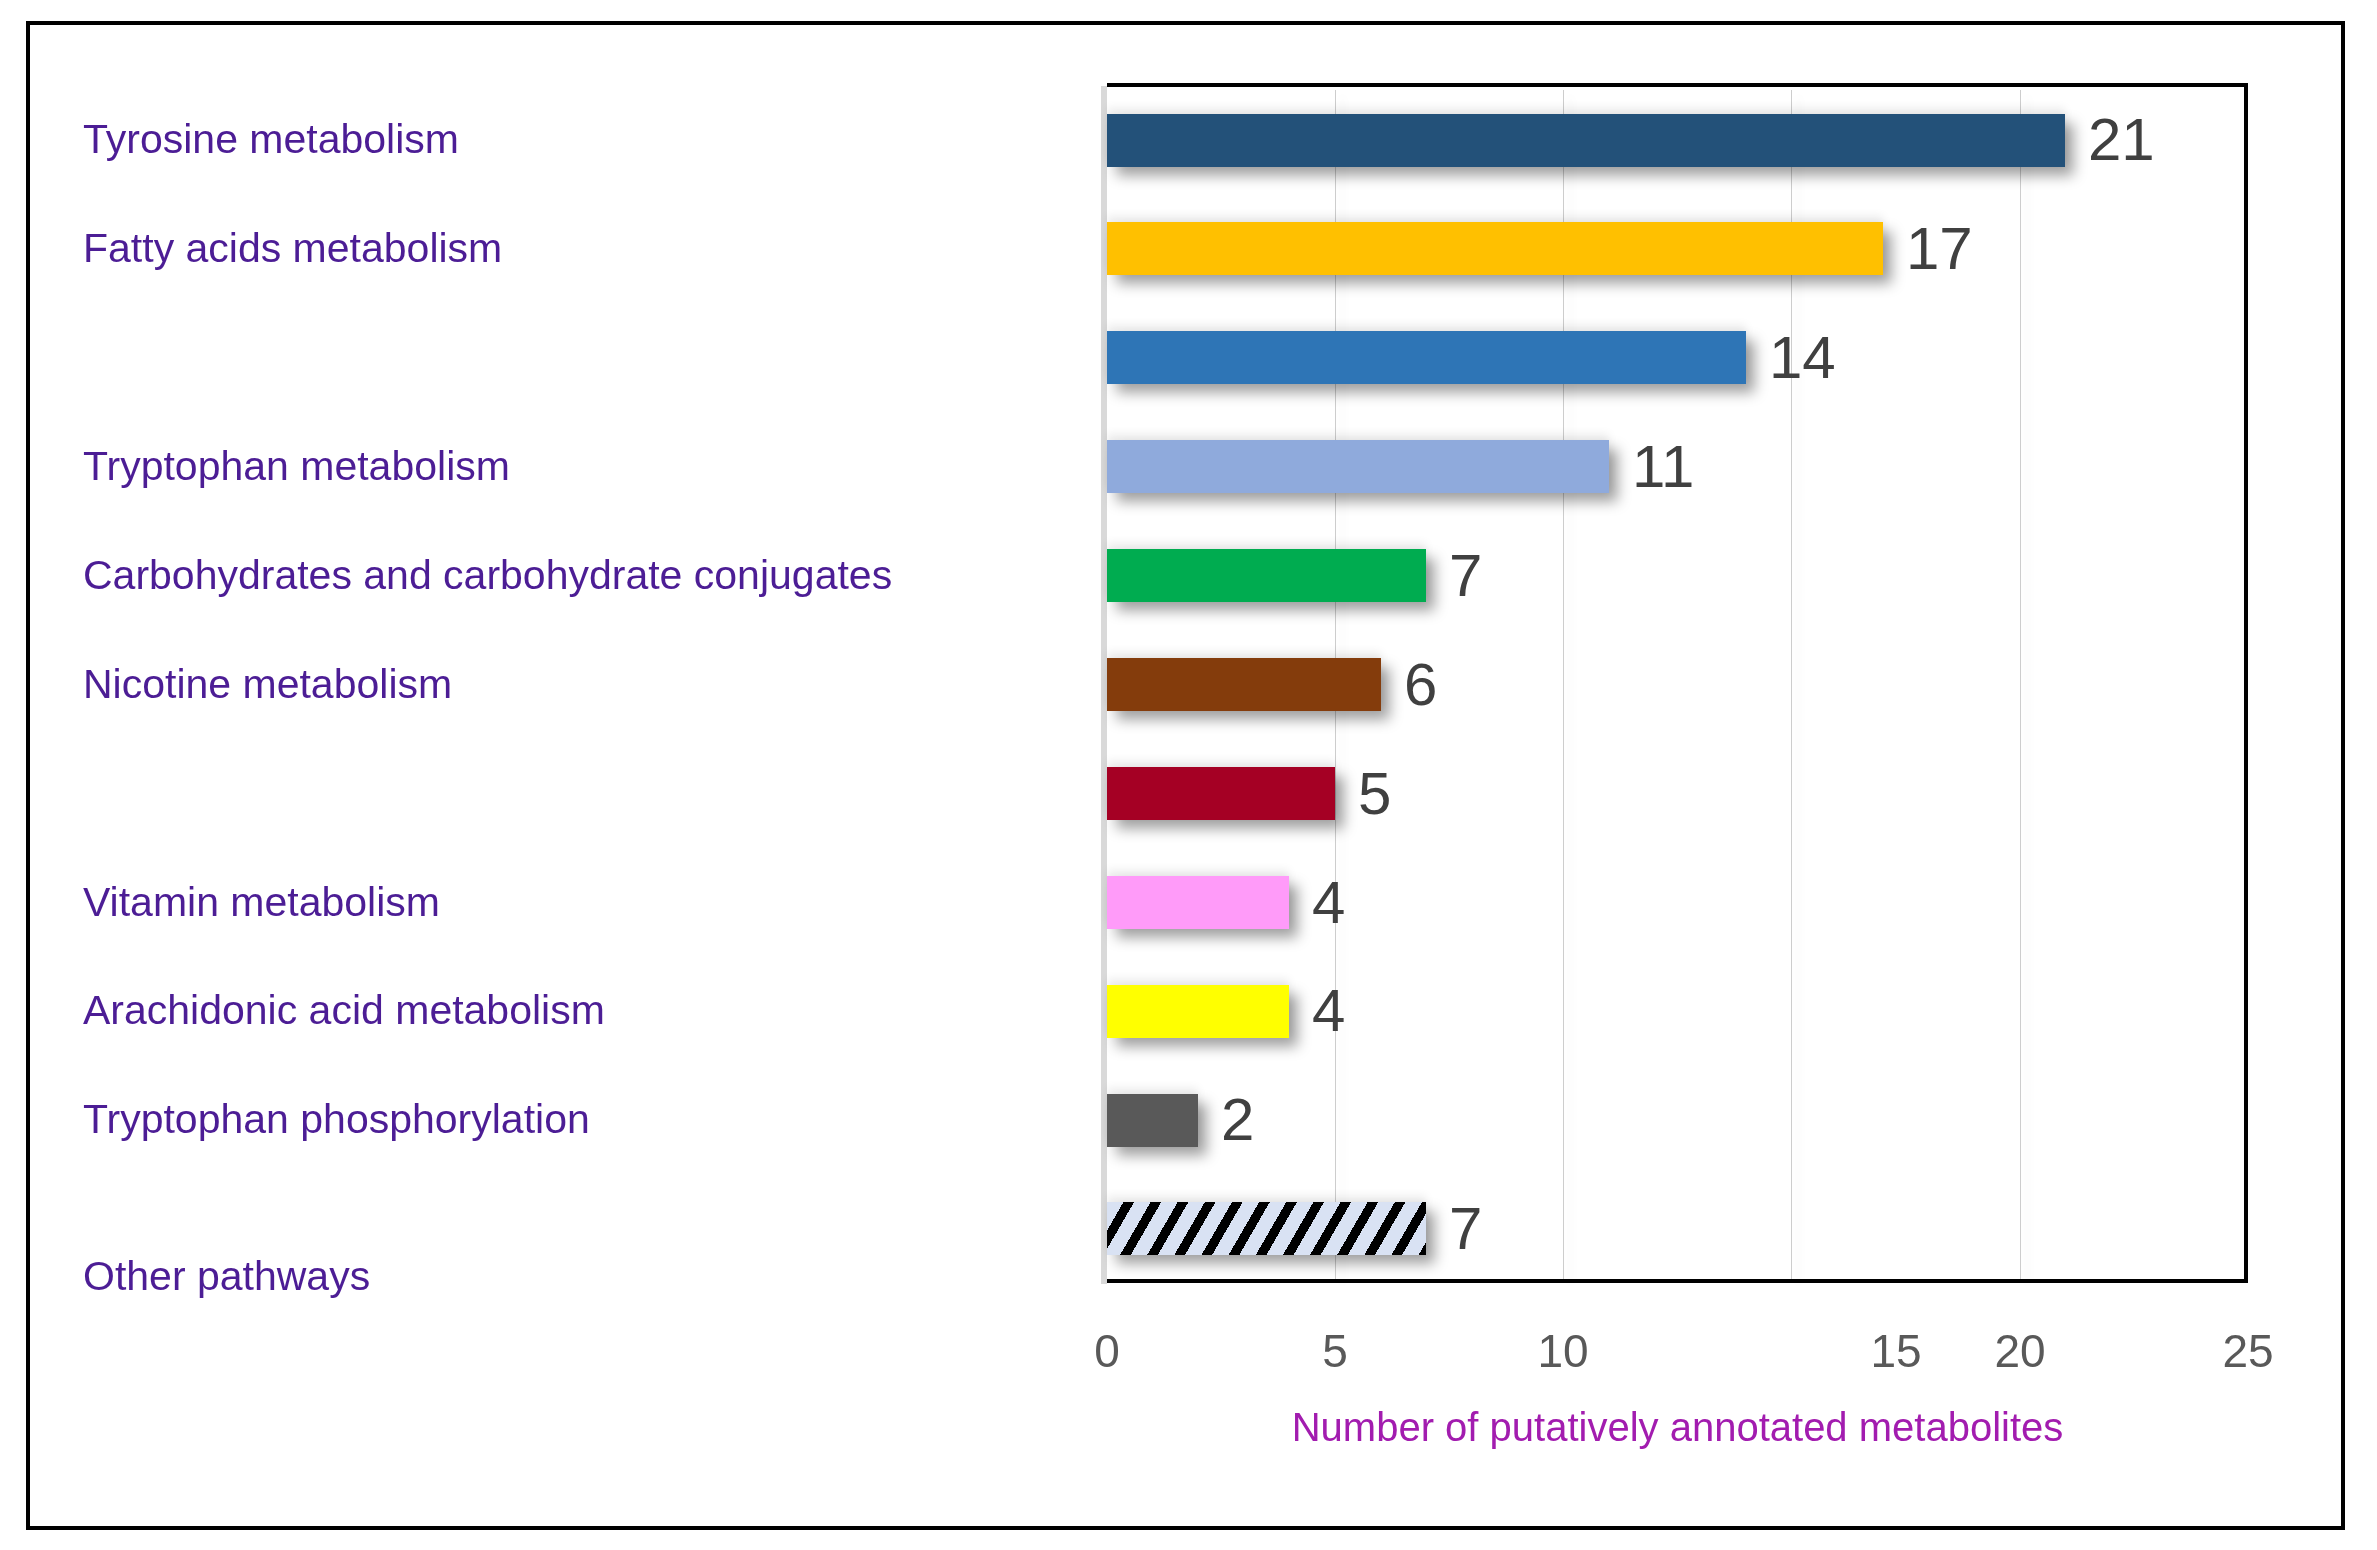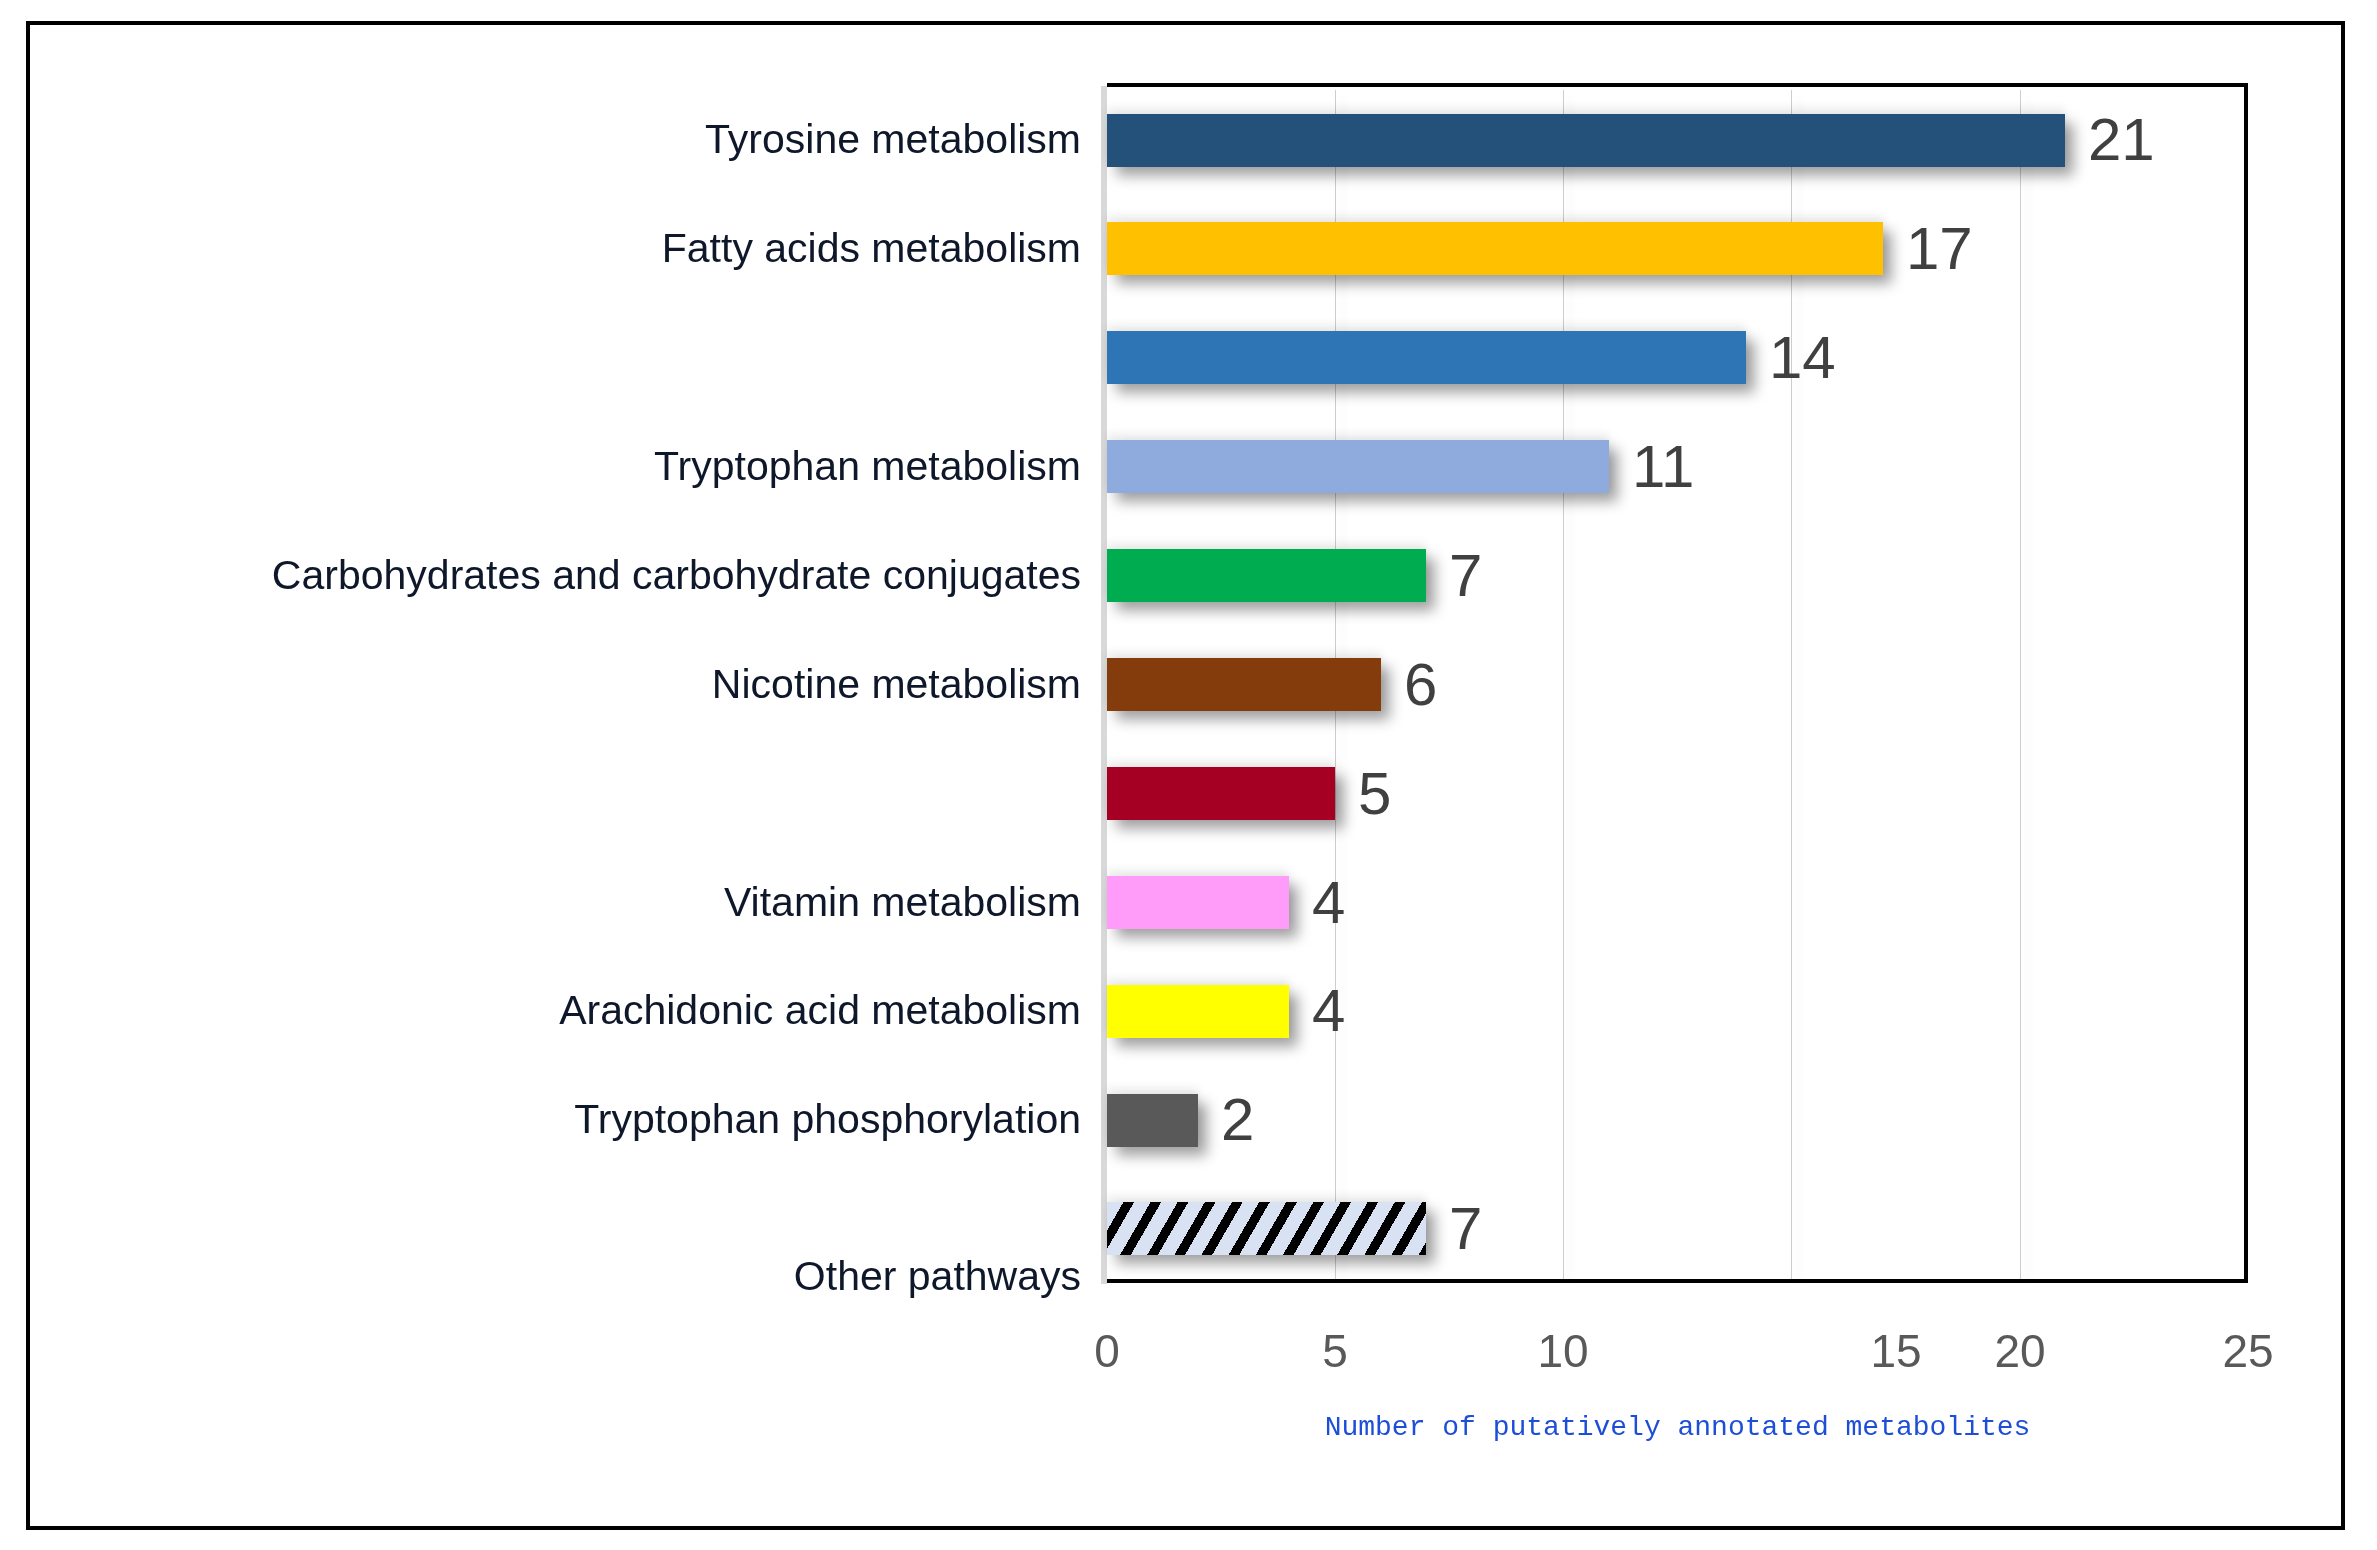--- a/index.html
+++ b/index.html
@@ -29,34 +29,34 @@
   .gridline{
     position:absolute;top:90px;height:1189px;width:1.4px;
     background:#CDCDCD;
     box-shadow:7.1px 5.7px 8.6px rgba(0,0,0,0.10);
   }
   .bar{
     position:absolute;height:53px;
     box-shadow:8.6px 8.6px 13px rgba(0,0,0,0.38), 0 -5.7px 8.6px rgba(0,0,0,0.08);
   }
   .cat-label{
-    position:absolute;left:83px;width:998px;text-align:right;
-    font-size:41px;line-height:57px;color:#0f172a;
+    position:absolute;left:83px;width:998px;
+    font-size:41px;line-height:57px;color:#4c1d95;
     white-space:nowrap;
   }
   .val-label{
     position:absolute;font-size:60px;line-height:57px;color:#404040;
   }
   .tick-label{
     position:absolute;transform:translateX(-50%);
     font-size:46px;line-height:57px;color:#595959;top:1323px;
   }
   .x-axis-title{
     position:absolute;left:1107px;width:1141px;top:1406px;
-    text-align:center;font-size:28px;line-height:43px;color:#1d4ed8;font-family:Liberation Mono, monospace;
+    text-align:center;font-size:40px;line-height:43px;color:#a21caf;
   }
 </style>
 </head>
 <body>
 
 <div id="chart">
   <div class="frame"></div>
   <div class="y-axis-line"></div>
   <div class="plot-area"></div>
   <div class="x-axis-title">Number of putatively annotated metabolites</div>

